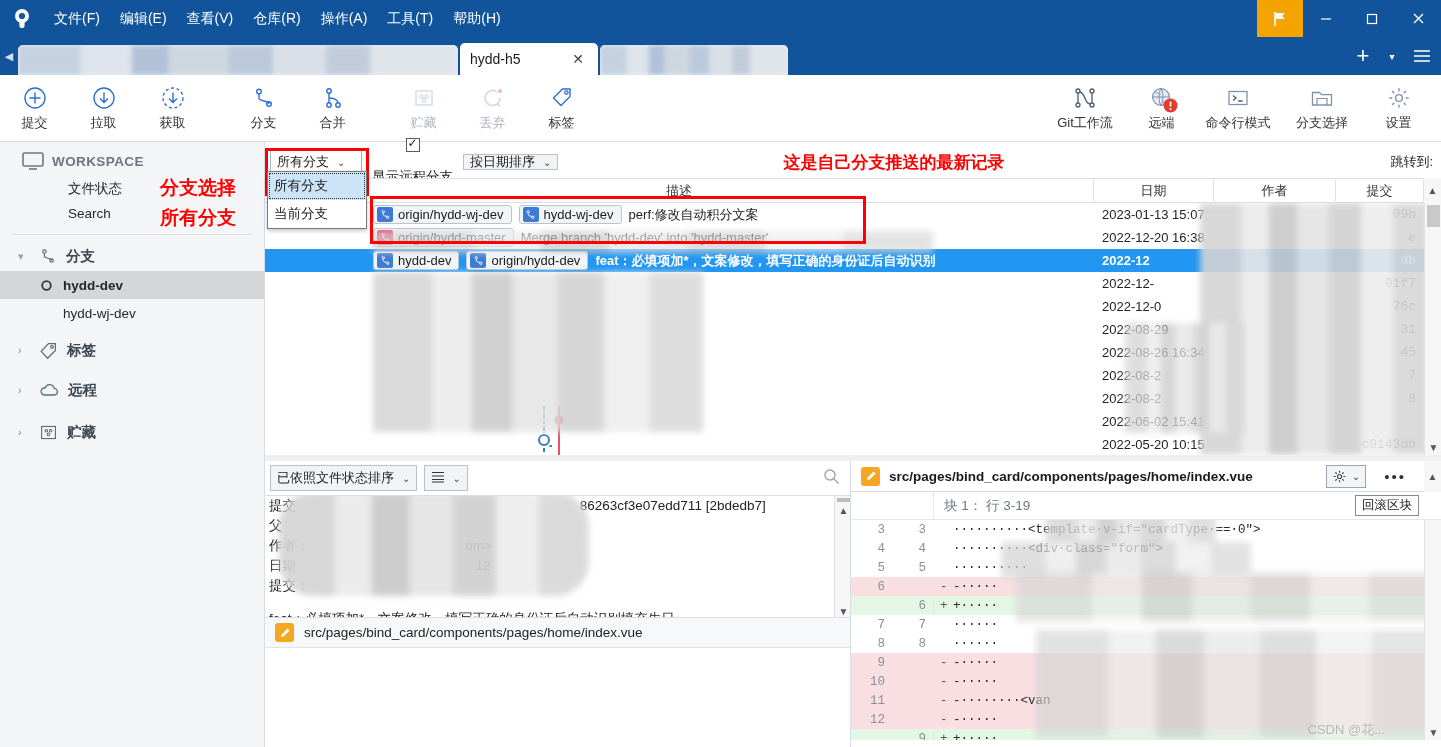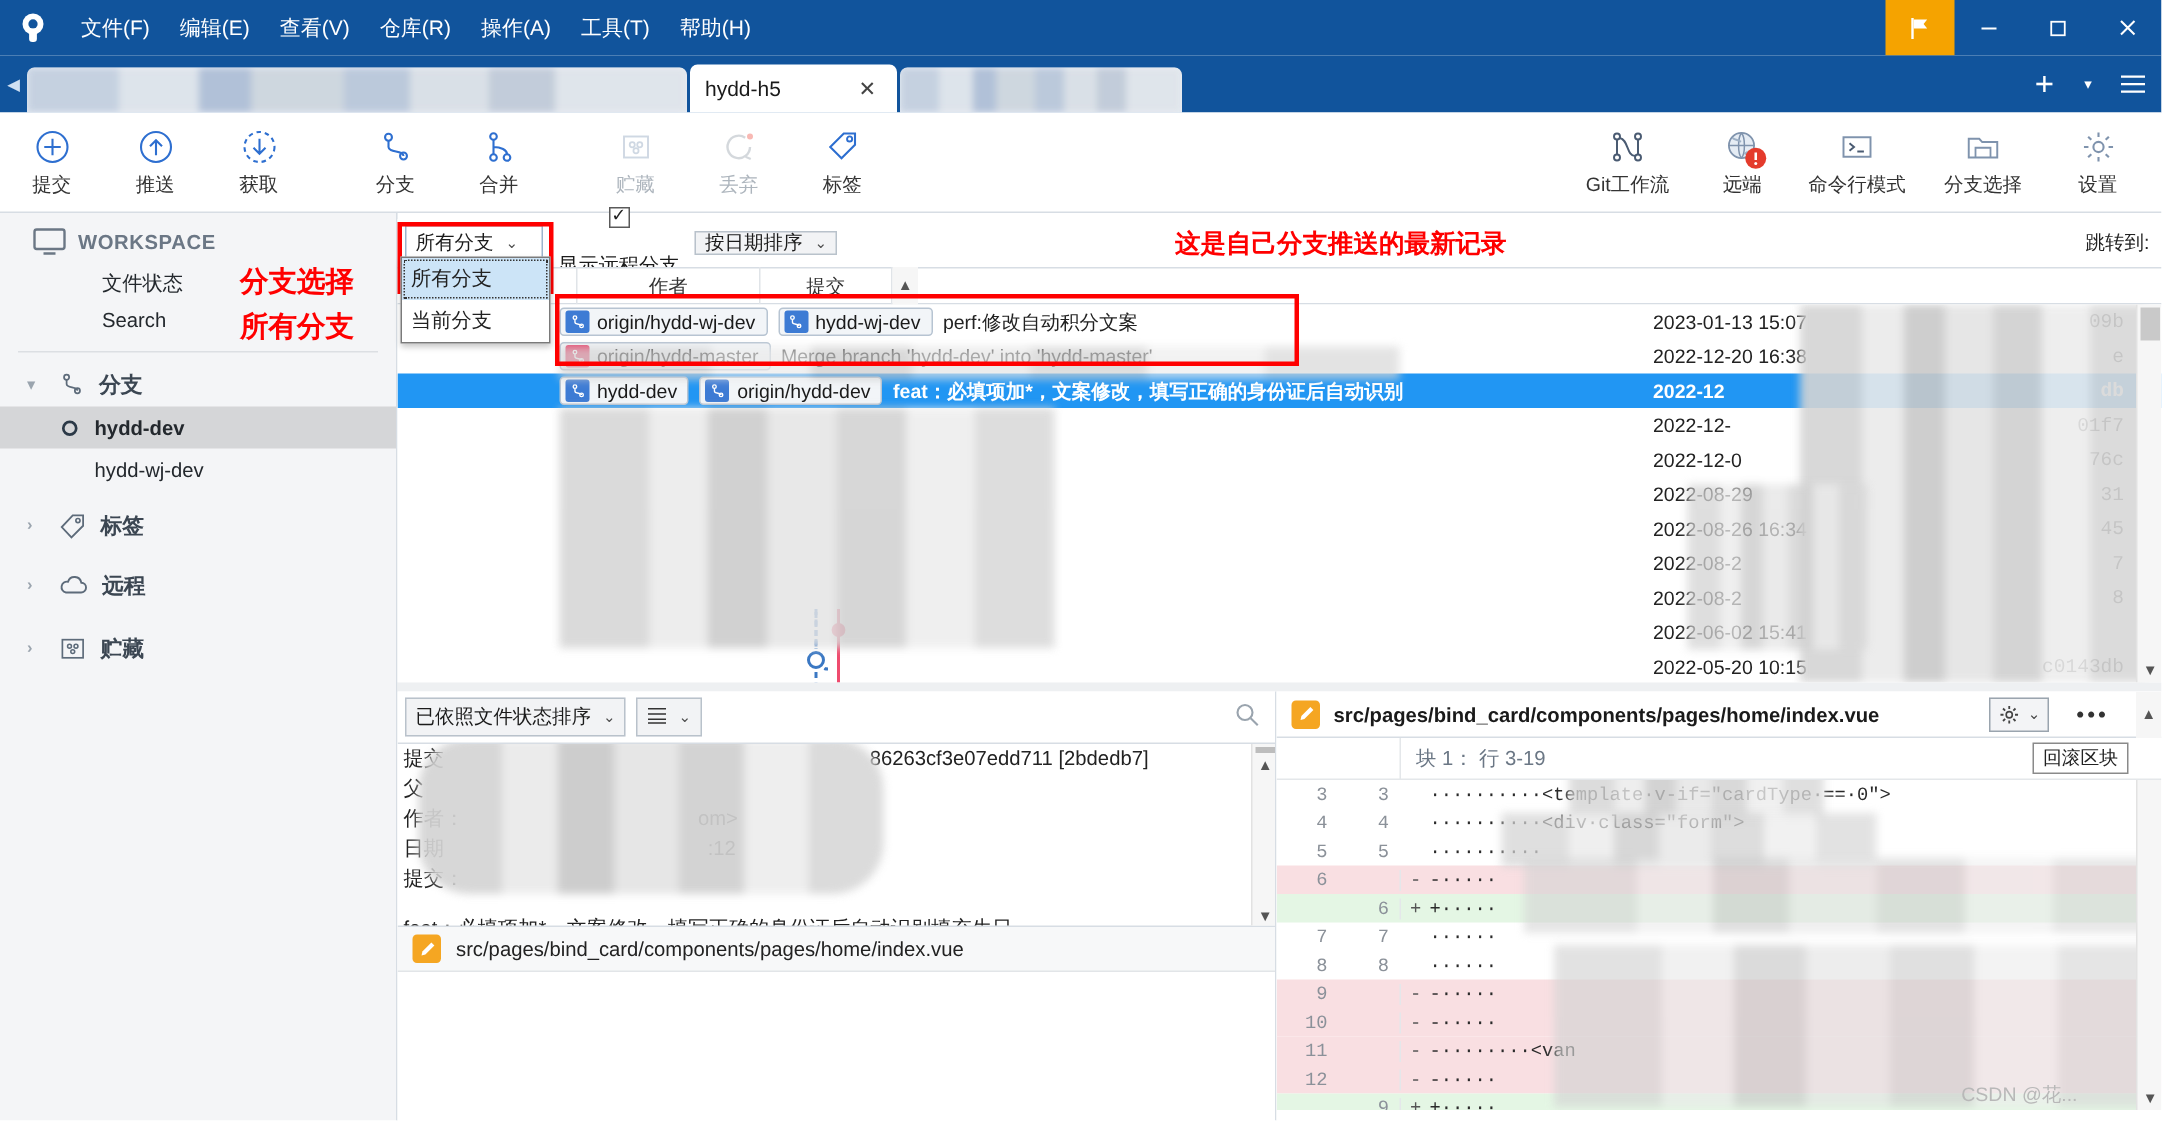--- a/index.html
+++ b/index.html
@@ -356,28 +356,28 @@
   <div class="toolbar">
 
     <div class="tool">
       <svg width="26" height="26" viewBox="0 0 26 26">
         <circle cx="13" cy="13" r="10" fill="none" stroke="#2e6fd0" stroke-width="1.4"></circle>
         <path d="M13 7.5v11 M7.5 13h11" stroke="#2e6fd0" stroke-width="1.4"></path>
       </svg>
       <span class="lbl">提交</span>
     </div>
 
-
     <div class="tool">
       <svg width="26" height="26" viewBox="0 0 26 26">
         <circle cx="13" cy="13" r="10" fill="none" stroke="#2e6fd0" stroke-width="1.4"></circle>
-        <path d="M13 18.5v-10 M9 12.5l4-4 4 4" stroke="#2e6fd0" stroke-width="1.4" fill="none"></path>
-      </svg>
-      <span class="lbl">推送</span>
-    </div>
+        <path d="M13 7.5v10 M9 13.5l4 4 4-4" stroke="#2e6fd0" stroke-width="1.4" fill="none"></path>
+      </svg>
+      <span class="lbl">拉取</span>
+    </div>
+
 
     <div class="tool">
       <svg width="26" height="26" viewBox="0 0 26 26">
         <circle cx="13" cy="13" r="10" fill="none" stroke="#2e6fd0" stroke-width="1.4" stroke-dasharray="3 2.6"></circle>
         <path d="M13 7.5v10 M9 13.5l4 4 4-4" stroke="#2e6fd0" stroke-width="1.4" fill="none"></path>
       </svg>
       <span class="lbl">获取</span>
     </div>
 
     <div class="tool-sep"></div>
@@ -563,20 +563,21 @@
       <span class="ca">⌄</span>
     </div>
     <div class="annot-red" style="margin-left:215px;">这是自己分支推送的最新记录</div>
     <div class="jump">跳转到:</div>
   </div>
 
   <div class="annot-red" style="position:absolute;left:160px;top:175px;z-index:35;font-size:19px;">分支选择</div>
   <div class="annot-red" style="position:absolute;left:160px;top:205px;z-index:35;font-size:19px;">所有分支</div>
 
   <div class="table-head">
+    <div class="th desc">描述</div>
     <div class="th date">日期</div>
     <div class="th author">作者</div>
     <div class="th commit">提交</div>
     <div class="th scroll">▲</div>
   </div>
 
   <div class="commit-list">
 
     <svg class="graph" viewBox="0 0 100 252">
       <path d="M14 -10 V 30 M14 30 Q14 40 22 40" stroke="#3b78c3" stroke-width="2" fill="none" stroke-dasharray="4 2"></path>

